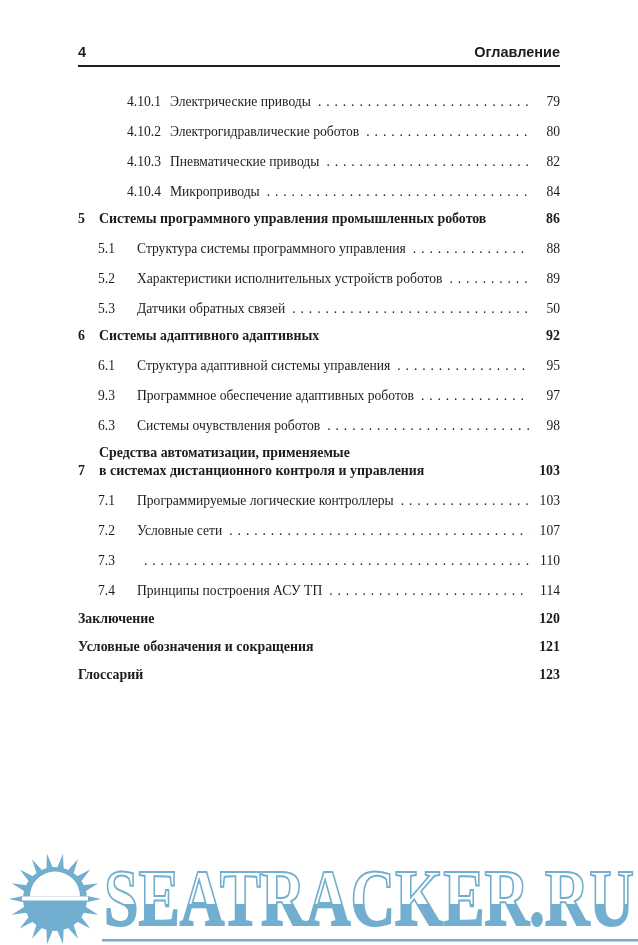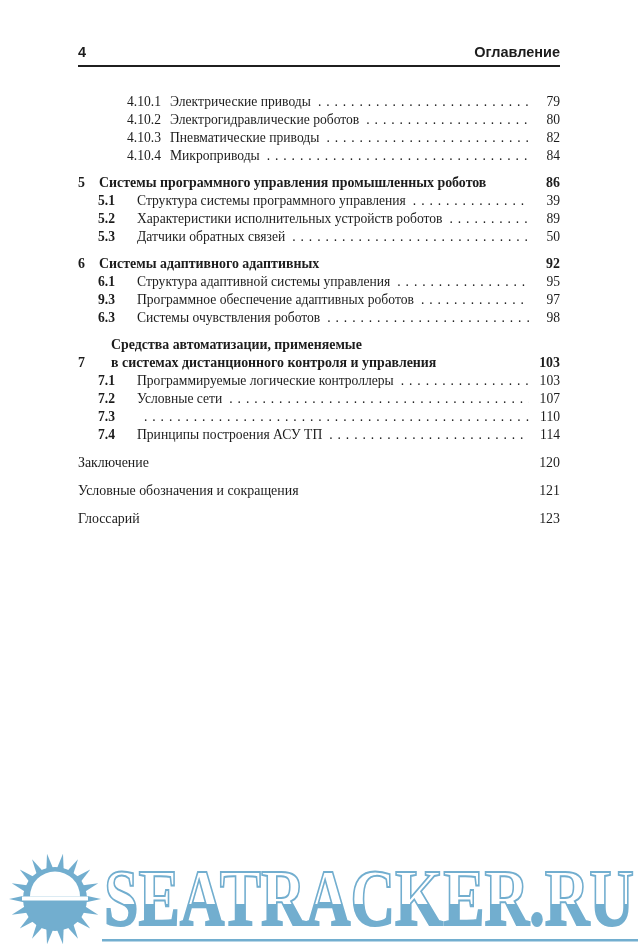--- a/index.html
+++ b/index.html
@@ -9,39 +9,39 @@
     color:#1c1c1c;
   }
   .content { position:absolute; left:78px; right:78px; top:44px; }
   .pageheader {
     display:flex; justify-content:space-between; align-items:flex-end;
     font-family:"Liberation Sans","DejaVu Sans",sans-serif;
     font-weight:bold; font-size:14.5px;
     border-bottom:2px solid #1f1f1f; padding-bottom:5px;
   }
   .toc { margin-top:26px; font-size:13.6px; }
-  .row { display:flex; align-items:baseline; line-height:18px; }
+  .row { display:flex; align-items:baseline; line-height:18px;margin-top:12px; }
   .row .num { flex:0 0 auto; }
   .row .title { flex:0 1 auto; white-space:nowrap; }
   .leader {
     flex:1 1 0; overflow:hidden; white-space:nowrap;
     margin:0 5px 0 7px; word-spacing:1.5px; color:#1c1c1c;
   }
   .spacer { flex:1 1 0; }
   .page-num { flex:0 0 auto; min-width:26px; text-align:right; }
   .subsection { padding-left:49px; }
   .subsection .num { width:43px; }
   .section { padding-left:20px; }
-  .section .num { width:39px;font-weight:bold; }
+  .section .num { width:39px; }
   .chapter { font-weight:bold; font-size:13.9px; margin-top:9px; }
   .chapter .num { width:21px; }
-  .backmatter { font-weight:normal; font-size:13.9px; margin-top:10px;gap:16px; }
+  .backmatter { font-weight:bold; font-size:13.9px; margin-top:10px;gap:16px; }
   .row.multiline { align-items:flex-end; }
   .titlelines { flex:0 1 auto; }
-  .titlelines div { line-height:18px; white-space:nowrap;margin-left:12px; }
+  .titlelines div { line-height:18px; white-space:nowrap; }
   .watermark { position:absolute; left:0; top:849px; width:638px; height:96px; }
 </style>
 </head>
 <body>
 
 <div class="page">
   <div class="content">
     <div class="pageheader">
       <span>4</span>
       <span>Оглавление</span>
@@ -74,21 +74,21 @@
         <div class="row chapter">
           <span class="num">5</span>
           <span class="title">Системы программного управления промышленных роботов</span>
           <span class="spacer"></span>
           <span class="page-num">86</span>
         </div>
         <div class="row section">
           <span class="num">5.1</span>
           <span class="title">Структура системы программного управления</span>
           <span class="leader">. . . . . . . . . . . . . . . . . . . . . . . . . . . . . . . . . . . . . . . . . . . . . . . . . . . . . . . . . . . . . . . . . . . . . . </span>
-          <span class="page-num">39</span>
+          <span class="page-num">88</span>
         </div>
         <div class="row section">
           <span class="num">5.2</span>
           <span class="title">Характеристики исполнительных устройств роботов</span>
           <span class="leader">. . . . . . . . . . . . . . . . . . . . . . . . . . . . . . . . . . . . . . . . . . . . . . . . . . . . . . . . . . . . . . . . . . . . . . </span>
           <span class="page-num">89</span>
         </div>
         <div class="row section">
           <span class="num">5.3</span>
           <span class="title">Датчики обратных связей</span>

